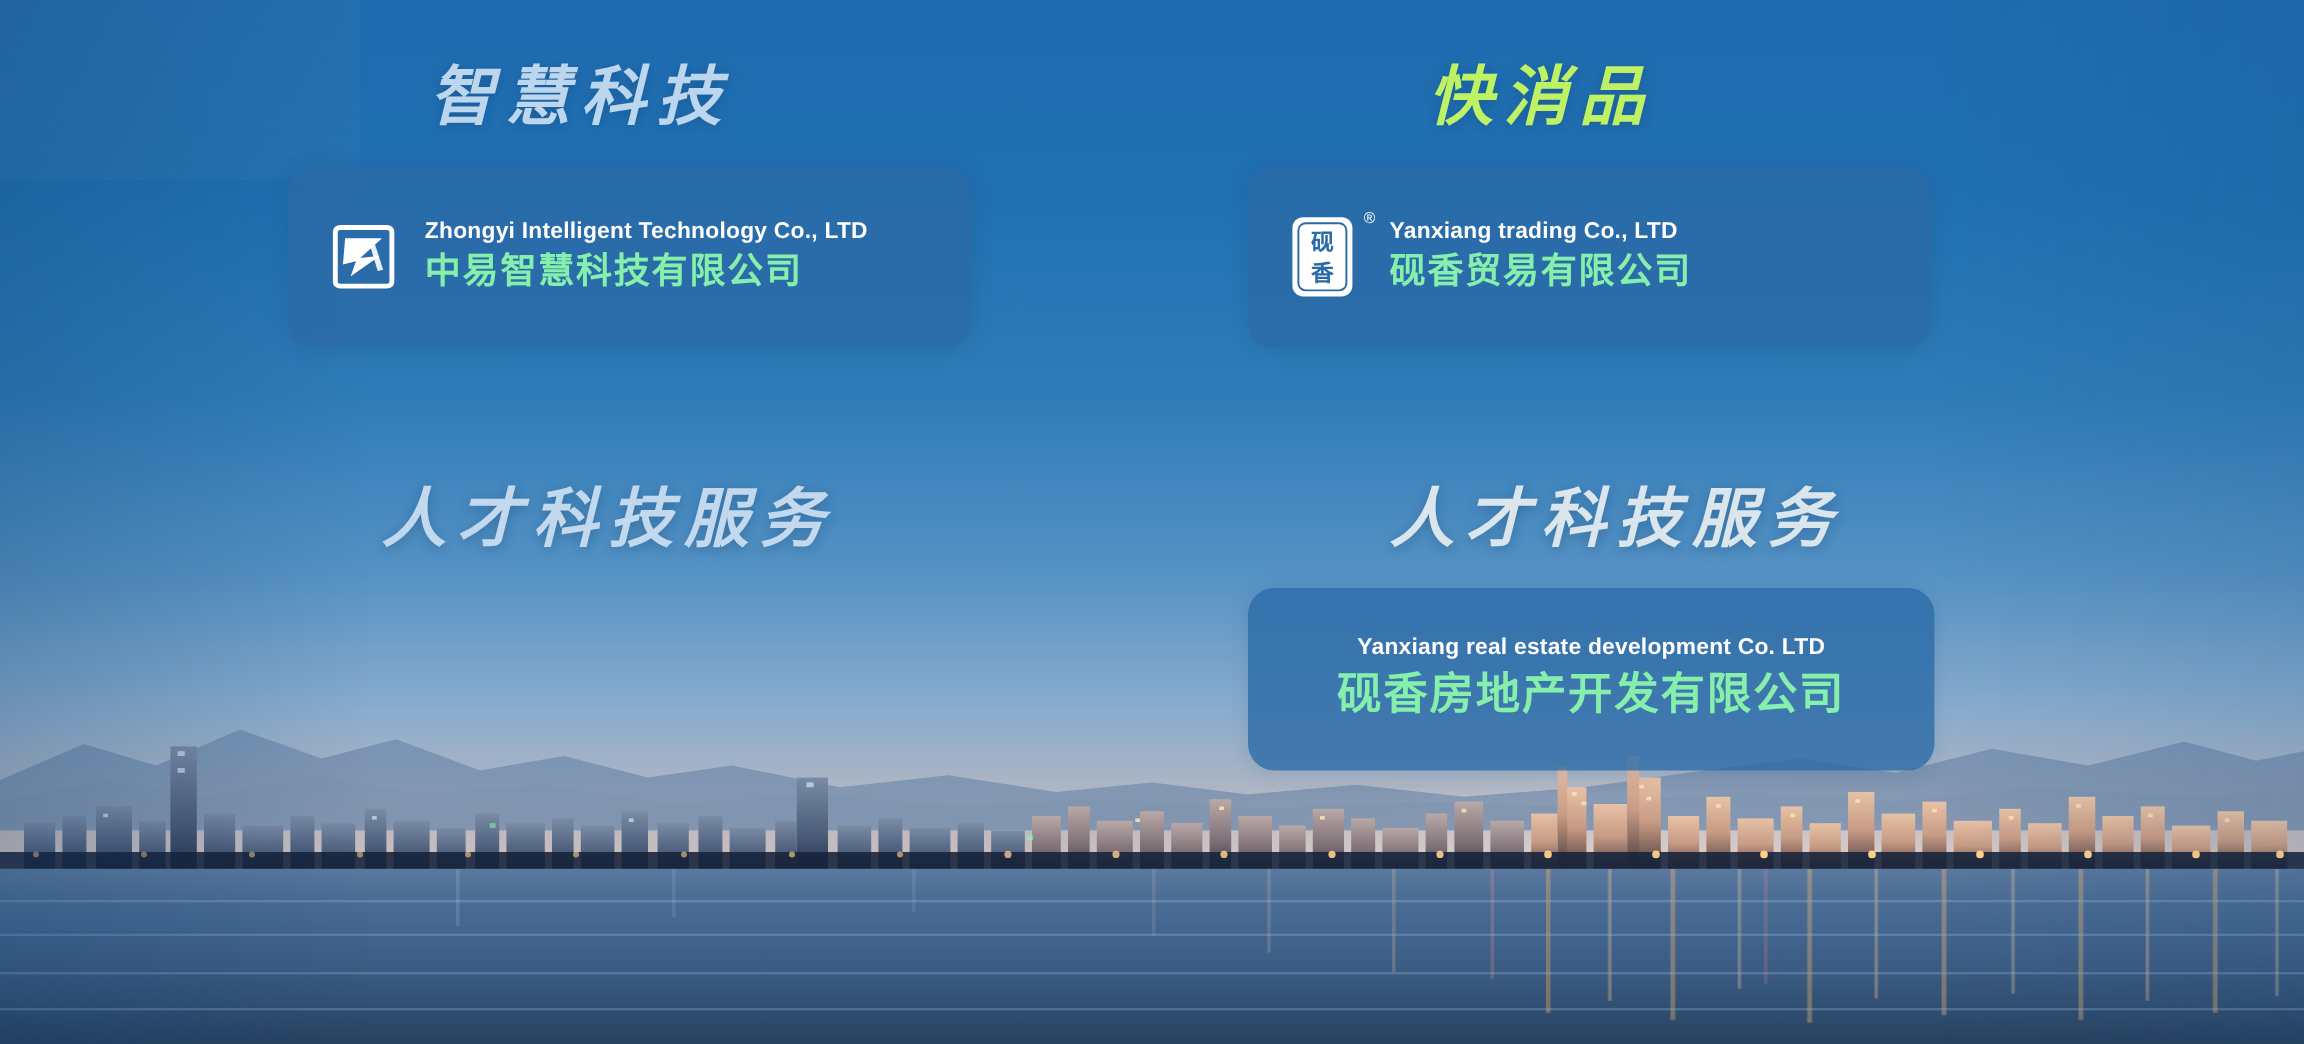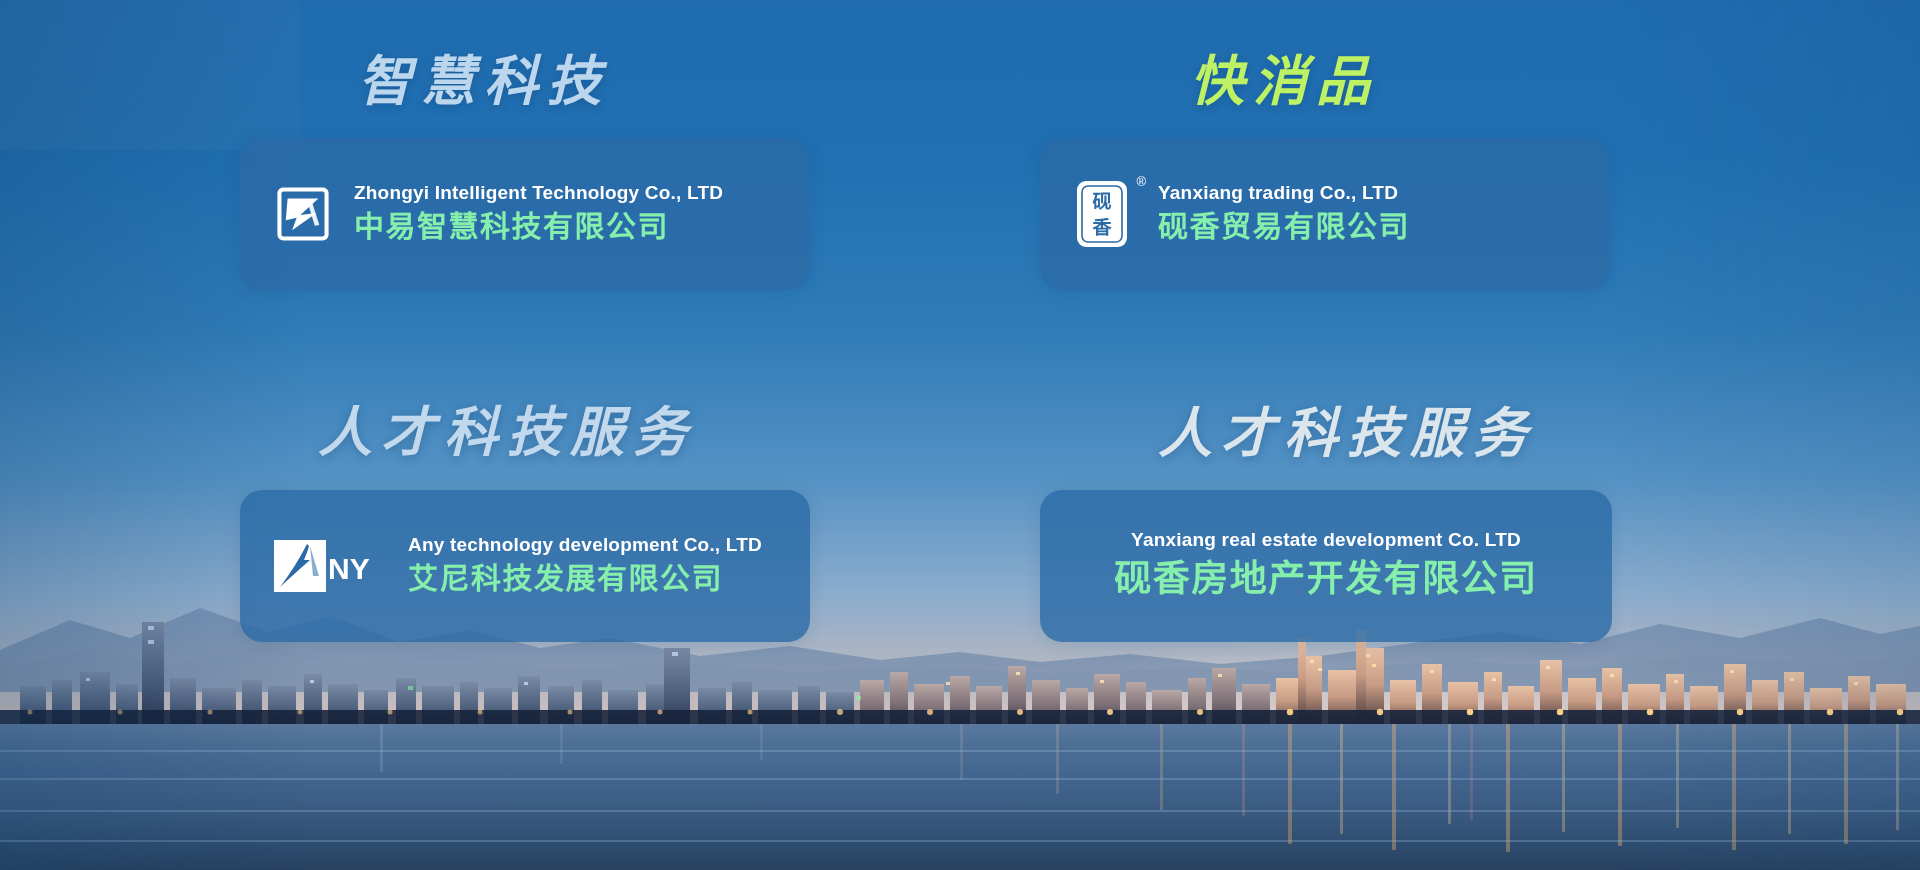--- a/index.html
+++ b/index.html
@@ -428,34 +428,20 @@
             <div class="name-cn">砚香贸易有限公司</div>
           </div>
         </div>
       </div>
     </div>
 
     <div class="block block--c">
       <div class="block-inner">
         <div class="section-title">人才科技服务</div>
 
-        <div class="card">
-          <div class="card-logo">
-            <svg class="logo-any" viewBox="0 0 112 52">
-              <rect x="0" y="0" width="52" height="52" fill="#ffffff"></rect>
-              <path d="M33 4 C26 18 16 34 6 47 C18 36 29 26 36 20 L30 20 C32 15 34 10 35 6 Z" fill="#2a6aa6"></path>
-              <path d="M36 6 C39 16 42 26 45 36 L39 36 C38 26 37 16 36 6 Z" fill="#2a6aa6" opacity=".55"></path>
-              <text x="54" y="39" font-size="30" font-weight="700" font-family="'Liberation Sans', sans-serif" fill="#ffffff">NY</text>
-            </svg>
-          </div>
-          <div class="card-text">
-            <div class="name-en">Any technology development Co., LTD</div>
-            <div class="name-cn">艾尼科技发展有限公司</div>
-          </div>
-        </div>
       </div>
     </div>
 
     <div class="block block--d">
       <div class="block-inner">
         <div class="section-title">人才科技服务</div>
 
         <div class="card card--wide card--nologo">
           <div class="card-text">
             <div class="name-en">Yanxiang real estate development Co. LTD</div>

